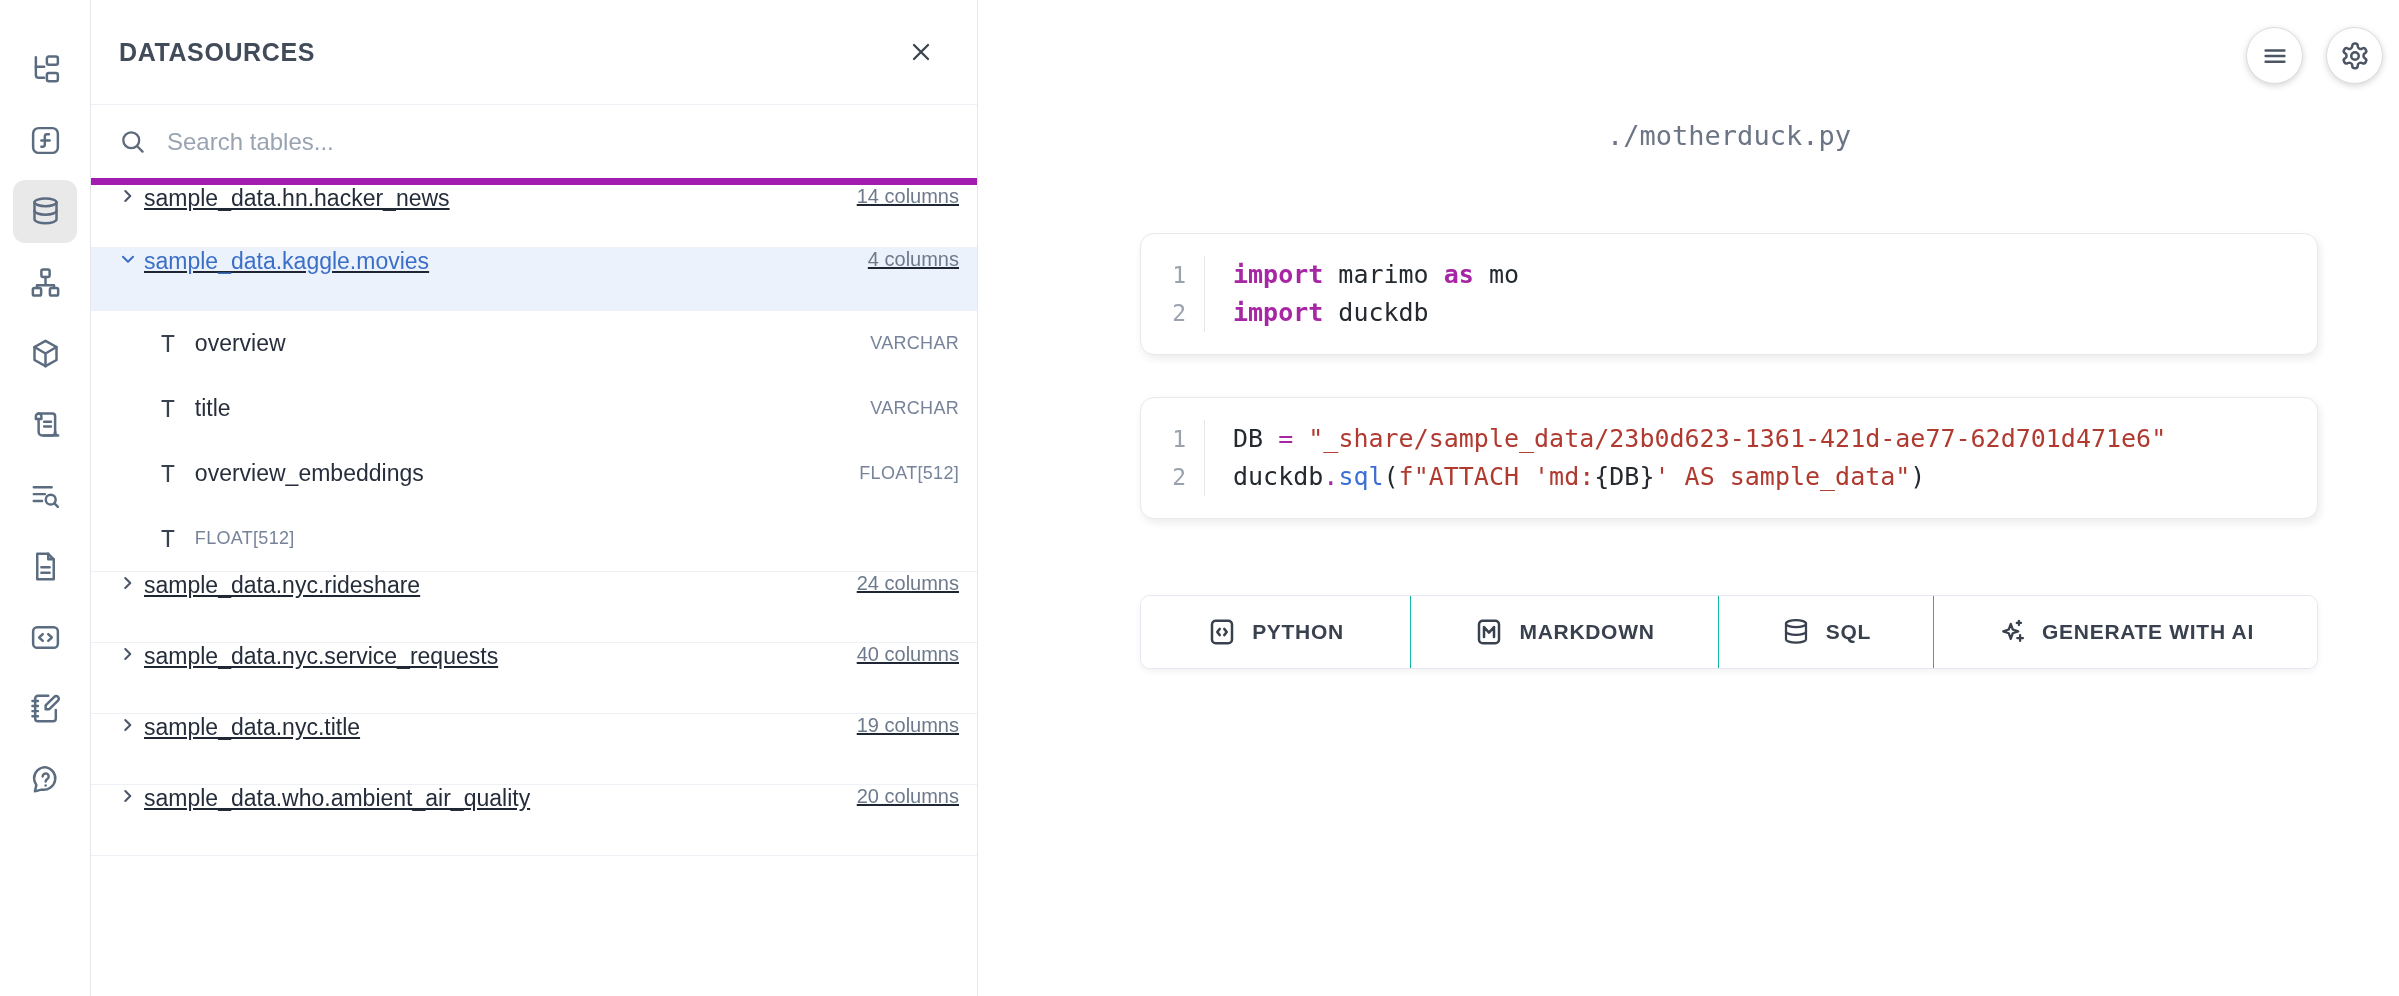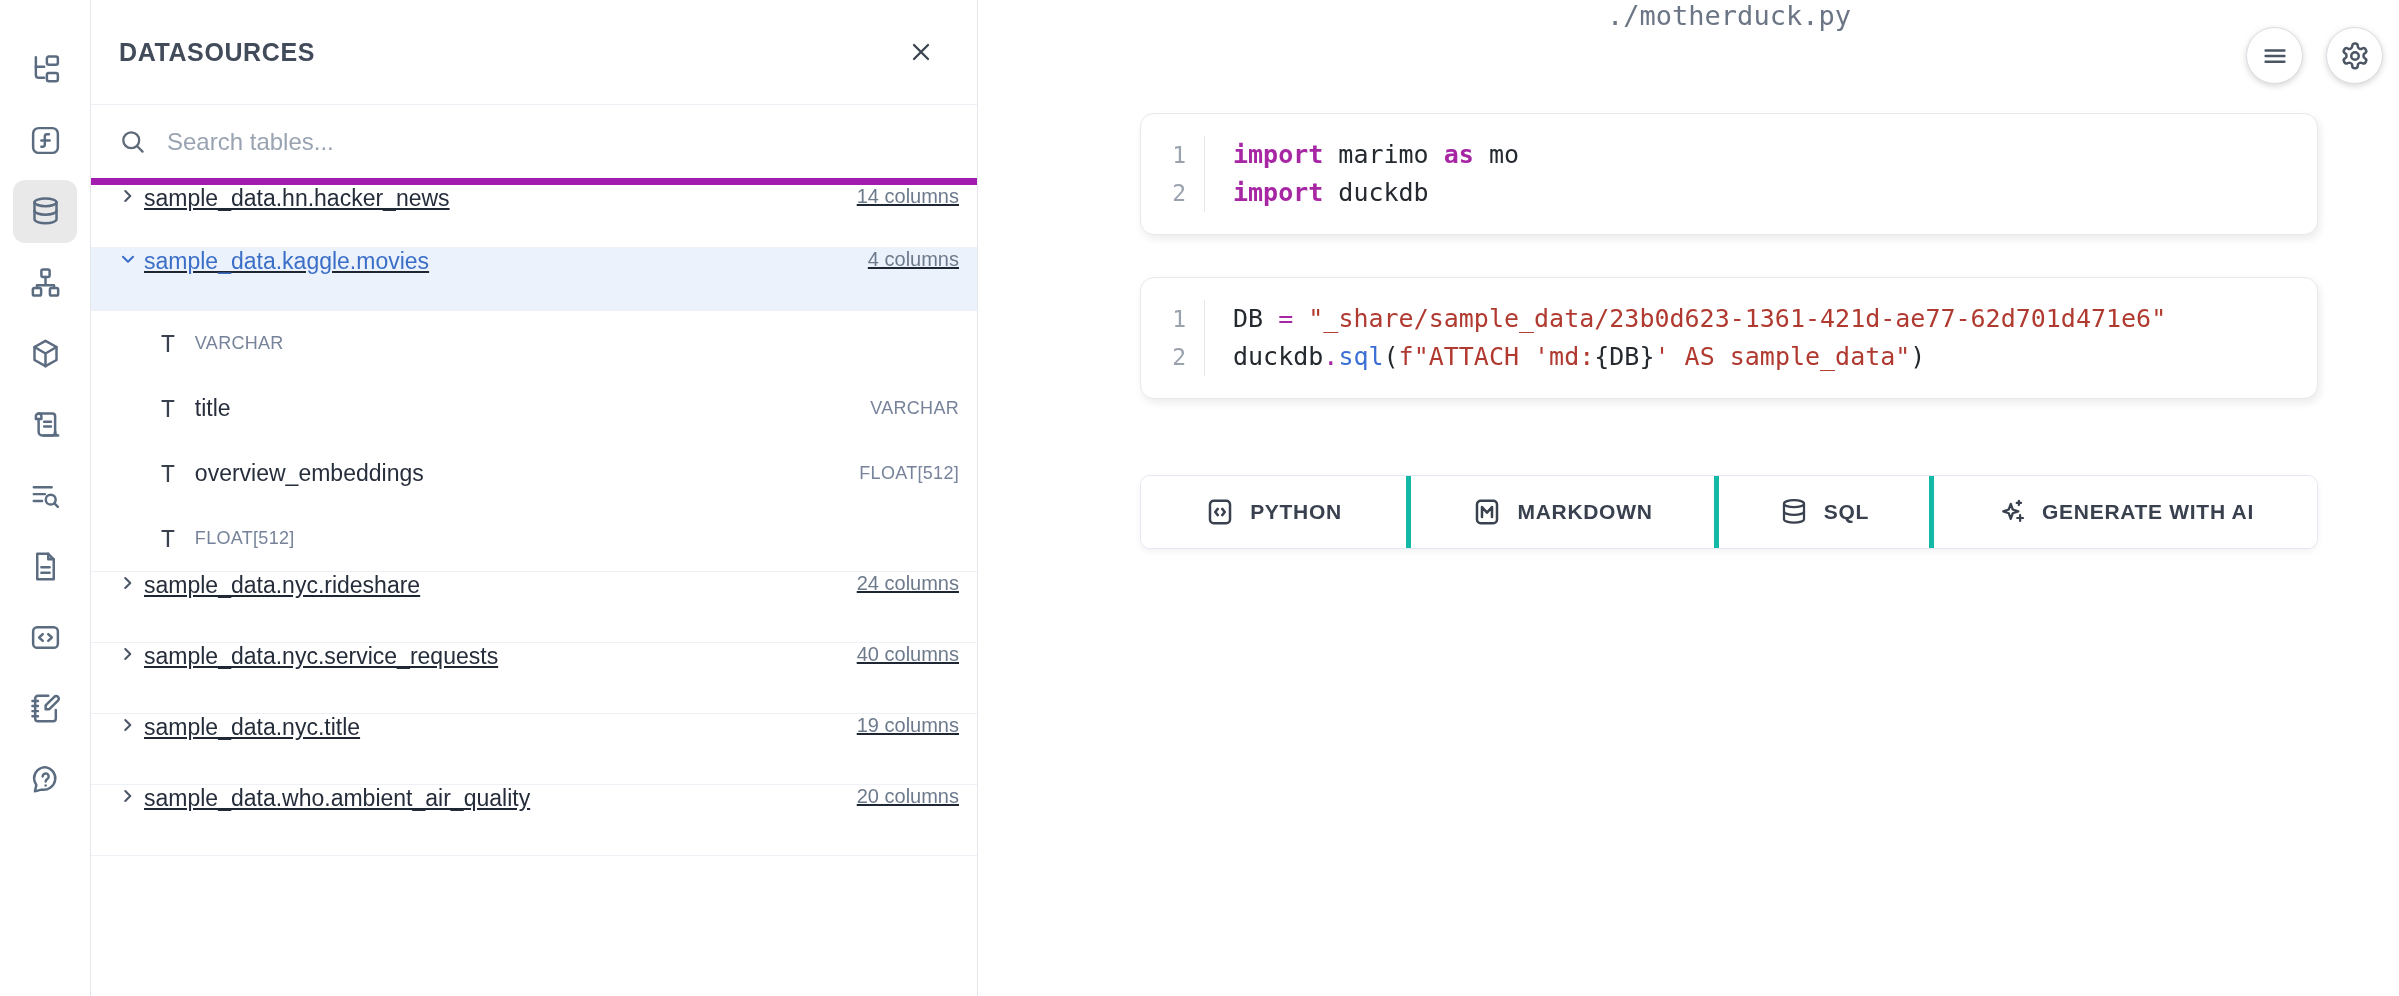--- a/index.html
+++ b/index.html
@@ -96,21 +96,21 @@
     width: 57px; height: 57px; border-radius: 50%;
     background: #fff; border: 1px solid #d9dde2;
     box-shadow: 0 2px 6px rgba(0,0,0,.16);
     display: flex; align-items: center; justify-content: center;
     color: #4b5563; cursor: pointer;
   }
   .circle-btn svg { width: 30px; height: 30px; }
 
   .doc { margin-left: 162px; width: 1178px; display: flex; flex-direction: column; }
   .filename {
-    text-align: center;
+    margin-top: 120px; text-align: center;
     font-family: "DejaVu Sans Mono", monospace;
     font-size: 27px; color: #6b7585;
   }
 
   .code-cell {
     margin-top: 82px;
     background: #fff; border: 1px solid #e6e9ee; border-radius: 14px;
     box-shadow: 2px 4px 8px rgba(0,0,0,.08);
     padding: 22px 0;
   }
@@ -129,21 +129,21 @@
 
   .add-bar {
     margin-top: 76px; height: 74px; width: 100%;
     display: flex; background: #fff;
     border: 1px solid #e3e8f0; border-radius: 10px;
     box-shadow: 0 3px 7px rgba(0,0,0,.05);
     overflow: hidden;
   }
   .add-btn {
     display: flex; align-items: center; justify-content: center; gap: 15px;
-    border-right: 5px solid #14b8a6;
+    border-right: 1px solid #14b8a6;
     color: #39414f; font-weight: 700; font-size: 21px; letter-spacing: .7px;
     cursor: pointer; background: #fff;
   }
   .add-btn svg { width: 30px; height: 30px; }
   .add-btn:nth-child(1) { width: 270px; }
   .add-btn:nth-child(2) { width: 308px; }
   .add-btn:nth-child(3) { width: 215px; }
   .add-btn:nth-child(4) { flex: 1; border-right: none; }
 </style>
 </head>
@@ -288,20 +288,21 @@
           <svg viewBox="0 0 24 24" fill="none" stroke="currentColor" stroke-width="2.2" stroke-linecap="round" stroke-linejoin="round">
             <path d="m6.5 9.5 5.5 5.5 5.5-5.5"></path>
           </svg>
         </span>
         <span class="tname">sample_data.kaggle.movies</span>
         <span class="tcount">4 columns</span>
       </div>
       <div class="field-group">
         <div class="field-row">
           <span class="ficon">T</span>
+          <span class="fname">overview</span>
           <span class="ftype">VARCHAR</span>
         </div>
         <div class="field-row">
           <span class="ficon">T</span>
           <span class="fname">title</span>
           <span class="ftype">VARCHAR</span>
         </div>
         <div class="field-row">
           <span class="ficon">T</span>
           <span class="fname">overview_embeddings</span>

